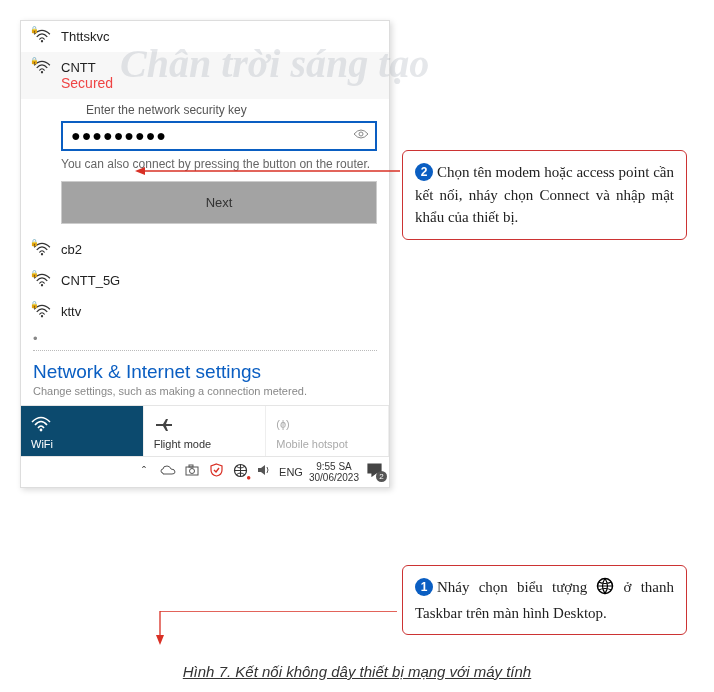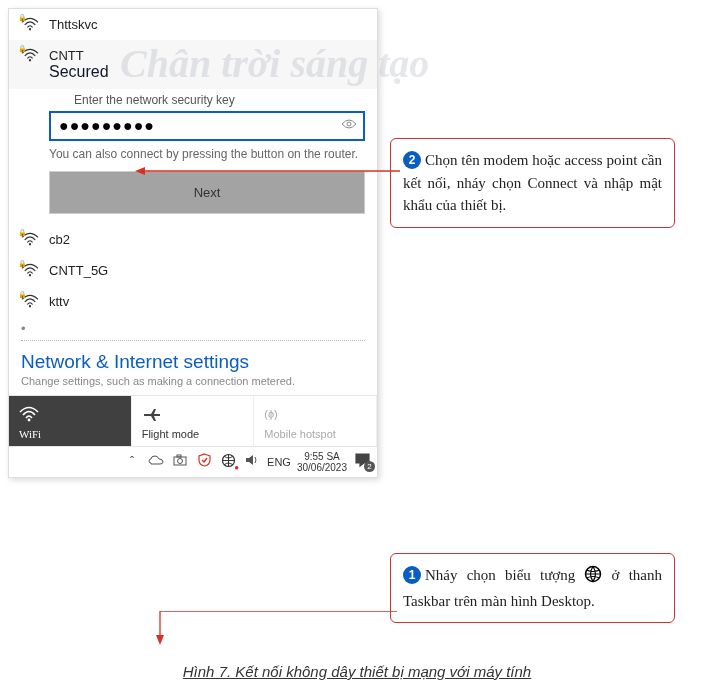--- a/index.html
+++ b/index.html
@@ -1,41 +1,41 @@
 <!DOCTYPE html>
 <html><head>
 <meta charset="utf-8">
 <style>
   * { box-sizing: border-box; margin: 0; padding: 0; }
   body { font-family: "Segoe UI", Tahoma, sans-serif; font-size: 13px; color: #333; background: #fff; width: 714px; height: 692px; position: relative; overflow: hidden; }
-  .container { display: flex; padding: 8px; gap: 12px; }
+  .container { display: flex; padding: 20px; gap: 12px; }
   .panel { width: 370px; background: #fff; border: 1px solid #ddd; box-shadow: 2px 2px 6px rgba(0,0,0,0.15); position: relative; }
   .watermark { position: absolute; top: 40px; left: 120px; font-size: 40px; font-weight: bold; font-style: italic; color: rgba(150,160,170,0.25); pointer-events: none; z-index: 5; white-space: nowrap; font-family: Georgia, serif; }
   .net-item { display: flex; align-items: flex-start; padding: 8px 12px; gap: 10px; }
   .net-item.active { background: #f7f7f7; }
   .wifi-icon { width: 18px; display: flex; align-items: center; justify-content: center; position: relative; }
   .wifi-svg { width: 18px; height: 14px; }
   .lock-mini { position: absolute; top: -3px; left: -3px; font-size: 7px; }
   .net-label { flex: 1; }
   .net-name { font-size: 13px; color: #222; }
-  .net-sub { font-size: 16px; color: #0f172a; }
+  .net-sub { font-size: 14px; color: #ef4444; }
   .conn-block { padding: 4px 12px 10px 40px; }
   .conn-prompt { font-size: 12px; color: #555; margin-bottom: 4px; margin-left: 25px; }
   .pw-row { position: relative; }
   .pw-input { width: 100%; height: 30px; border: 2px solid #0a5ec2; padding: 0 30px 0 8px; font-size: 16px; letter-spacing: 1px; }
   .pw-eye { position: absolute; right: 8px; top: 6px; color: #888; font-size: 14px; }
   .hint { font-size: 12px; color: #666; margin-top: 6px; line-height: 1.3; }
   .btn-row { display: flex; gap: 6px; margin-top: 8px; }
   .btn { flex: 1; height: 43px; background: #a3a3a3; border: 1px solid #ccc; font-size: 13px; color: #333; cursor: pointer; }
   .settings-block { padding: 10px 12px 8px; }
   .settings-title { color: #0a5ec2; font-size: 19px; margin-bottom: 2px; }
   .settings-sub { font-size: 11px; color: #888; }
   .tiles { display: flex; border-top: 1px solid #e5e5e5; }
   .tile { flex: 1; padding: 8px 10px 6px; text-align: left; border-right: 1px solid #eee; }
-  .tile.active { background: #404040; color: #fff; font-family: Liberation Serif, serif; }
+  .tile.active { background: #0c4a6e; color: #fff; }
   .tile-icon { height: 20px; margin-bottom: 4px; display: flex; align-items: center; }
   .tile-label { font-size: 11px; }
   .tile.disabled .tile-label { color: #aaa; }
   .tile.disabled .tile-icon { color: #aaa; }
   .taskbar { display: flex; align-items: center; justify-content: flex-end; padding: 4px 6px; gap: 6px; border-top: 1px solid #e5e5e5; font-size: 12px; }
   .tb-icon { width: 18px; text-align: center; color: #444; }
   .tb-lang { font-size: 11px; }
   .tb-time { font-size: 10px; line-height: 1.1; text-align: center; }
   .tb-notif { position: relative; }
   .tb-notif-badge { position: absolute; bottom: -2px; right: -4px; background: #555; color: #fff; border-radius: 50%; width: 11px; height: 11px; font-size: 8px; display: flex; align-items: center; justify-content: center; }

